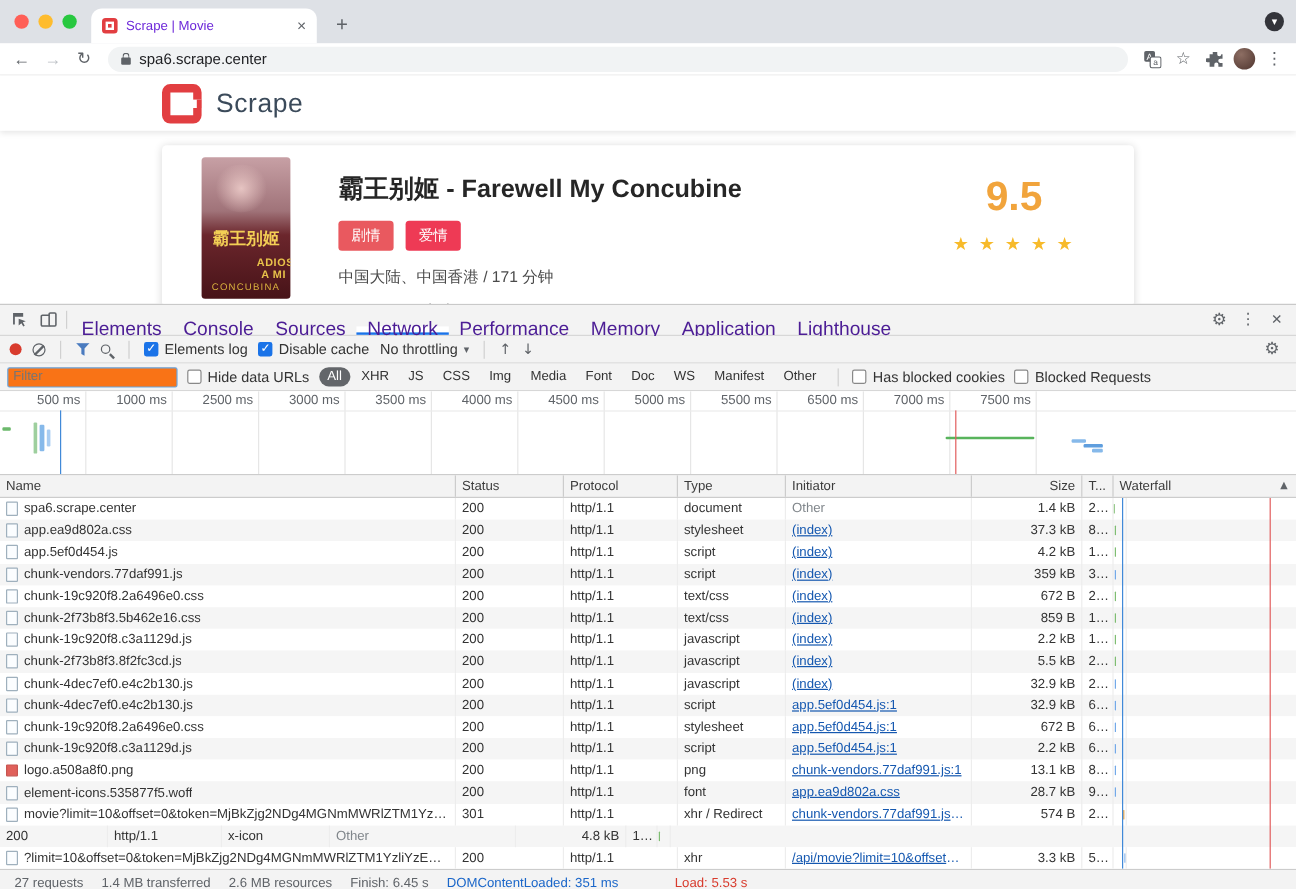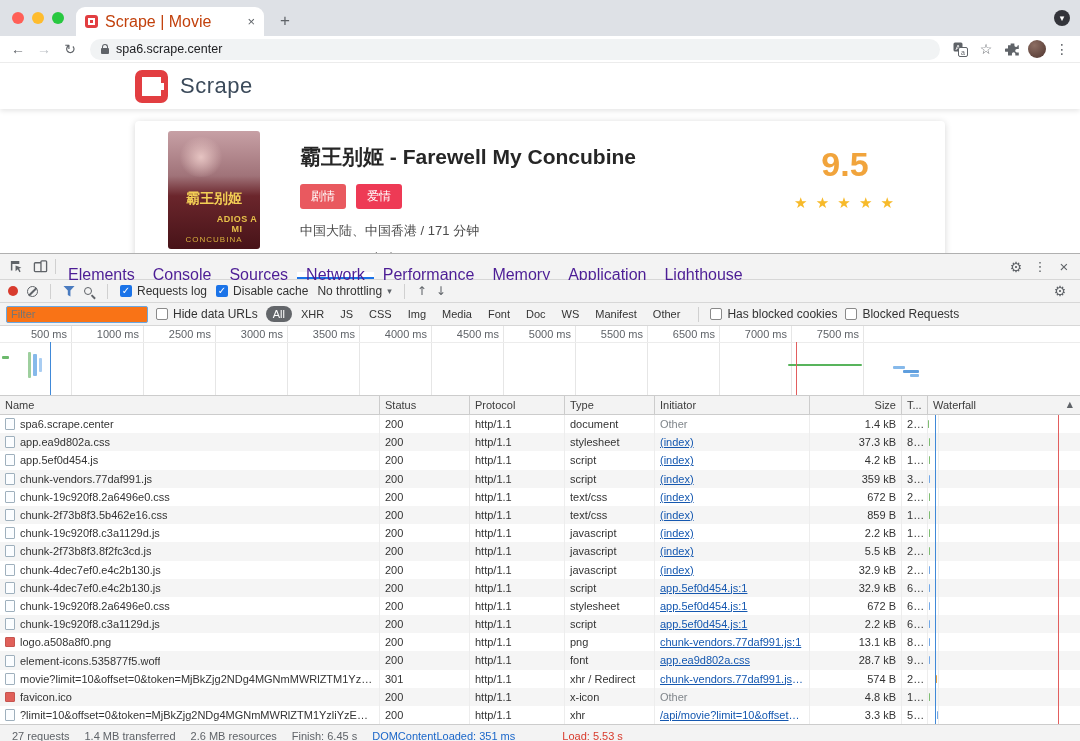--- a/index.html
+++ b/index.html
@@ -7,21 +7,21 @@
   .window { position:relative; width:1080px; height:741px; display:flex; flex-direction:column; }
 
   
   .titlebar { height:36px; background:#dee1e6; position:relative; display:flex; align-items:flex-end; flex:none; }
   .traffic { position:absolute; left:12px; top:12px; display:flex; gap:8px; }
   .light { width:12px; height:12px; border-radius:50%; }
   .light.red{background:#ff5f57}.light.yellow{background:#febc2e}.light.green{background:#28c840}
   .tab { margin-left:76px; width:188px; height:29px; background:#fff; border-radius:9px 9px 0 0; display:flex; align-items:center; padding:0 9px; gap:7px; }
   .favicon { width:13px; height:13px; background:#e23e41; border-radius:3px; position:relative; flex:none; }
   .favicon::before { content:""; position:absolute; inset:3px; border:2px solid #fff; }
-  .tab-title { font-size:16px; color:#c2410c; white-space:nowrap; overflow:hidden; flex:1; }
+  .tab-title { font-size:11px; color:#6d28d9; white-space:nowrap; overflow:hidden; flex:1; }
   .tab-close { color:#5f6368; font-size:13px; line-height:13px; }
   .newtab { width:26px; height:26px; margin:0 0 2px 8px; display:flex; align-items:center; justify-content:center; color:#5f6368; font-size:17px; }
   .tabsearch { position:absolute; right:10px; top:10px; width:16px; height:16px; border-radius:50%; background:#33343a; color:#fff; font-size:9px; display:flex; align-items:center; justify-content:center; }
 
   .urlbar { height:27px; background:#fff; display:flex; align-items:center; padding:0 8px; gap:6px; border-bottom:1px solid #ececec; flex:none; }
   .navbtn { width:20px; height:20px; display:flex; align-items:center; justify-content:center; color:#5f6368; font-size:14px; flex:none; }
   .navbtn.disabled { color:#bdc1c6; }
   .omnibox { flex:1; height:21px; background:#f1f3f4; border-radius:11px; display:flex; align-items:center; padding:0 11px; gap:7px; margin:0 4px; }
   .lock { width:8px; height:6px; background:#5f6368; border-radius:1px; position:relative; margin-top:3px; flex:none; }
   .lock::before { content:""; position:absolute; top:-4px; left:1px; width:4px; height:4px; border:1.5px solid #5f6368; border-bottom:none; border-radius:3px 3px 0 0; }
@@ -31,21 +31,21 @@
   
   .page { height:190px; background:#fff; position:relative; overflow:hidden; flex:none; }
   .site-header { height:46px; display:flex; align-items:center; padding-left:135px; gap:12px; box-shadow:0 2px 5px rgba(0,0,0,.10); position:relative; z-index:2; background:#fff; }
   .logo-mark { width:33px; height:33px; position:relative; flex:none; }
   .logo-mark .ring { position:absolute; inset:0; border:7px solid #e23e41; border-radius:7px; }
   .logo-mark .gap { position:absolute; right:0; top:13px; width:9px; height:7px; background:#fff; }
   .logo-mark .stub { position:absolute; right:0; top:13px; width:4px; height:7px; background:#e23e41; }
   .brand { font-size:22px; color:#3b4a5a; font-weight:500; letter-spacing:.5px; }
 
   .movie-card { position:absolute; left:135px; right:135px; top:58px; height:200px; background:#fff; border-radius:4px; box-shadow:0 1px 7px rgba(0,0,0,.16); padding:10px 25px 10px 33px; display:flex; z-index:1; }
-  .poster { width:92px; height:118px; border-radius:3px; overflow:hidden; position:relative; flex:none;
+  .poster { width:74px; height:118px; border-radius:3px; overflow:hidden; position:relative; flex:none;
     background:linear-gradient(180deg,#c7a0a5 0%,#a07379 38%,#6b262c 55%,#471318 100%); }
   .poster::before { content:""; position:absolute; top:6px; left:10px; width:46px; height:40px; border-radius:50%;
     background:radial-gradient(circle,#e6c4c2 0%,rgba(230,196,194,0) 70%); }
   .p-cn { position:absolute; top:50%; width:100%; text-align:center; color:#f3cf55; font-size:14px; font-weight:bold; }
   .p-sub1 { position:absolute; bottom:15px; width:100%; text-align:center; color:#e8c24a; font-size:9px; font-weight:bold; letter-spacing:.5px;padding-left:46px; }
   .p-sub2 { position:absolute; bottom:5px; width:100%; text-align:center; color:#d9b13e; font-size:8px; letter-spacing:1px; }
   .m-info { margin-left:40px; flex:1; padding-top:2px; }
   .m-title { font-size:21px; color:#262626; font-weight:bold; margin:10px 0 13px; }
   .tags { display:flex; gap:10px; margin-bottom:13px; }
   .tag { color:#fff; font-size:12px; padding:4px 11px; border-radius:3px; }
@@ -239,21 +239,21 @@
 
     <div class="dt-toolbar">
       <div class="rec"></div>
       <div class="icon-clear"></div>
       <div class="vsep"></div>
       <div class="icon-funnel"></div>
       <div class="icon-search"></div>
       <div class="vsep"></div>
       <div class="cb">
         <span class="box on">✓</span>
-        <span>Requests log</span>
+        <span>Elements log</span>
       </div>
       <div class="cb">
         <span class="box on">✓</span>
         <span>Disable cache</span>
       </div>
       <div class="select">
         <span>No throttling</span>
         <span class="caret">▾</span>
       </div>
       <div class="vsep"></div>
@@ -596,24 +596,20 @@
     <div class="cell c-type r-type">xhr / Redirect</div>
     <div class="cell c-init r-init link">chunk-vendors.77daf991.js:25</div>
     <div class="cell c-size r-size">574 B</div>
     <div class="cell c-time r-time">2...</div>
     <div class="cell c-wf">
               <span class="wfbar wf-o" style="left: 80%; width: 3%;"></span>
             </div>
   </div>
 
   <div class="nrow">
-    <div class="cell c-name">
-              <span class="ficon img"></span>
-              <span class="r-name">favicon.ico</span>
-            </div>
     <div class="cell c-status r-status">200</div>
     <div class="cell c-proto r-proto">http/1.1</div>
     <div class="cell c-type r-type">x-icon</div>
     <div class="cell c-init r-init plain">Other</div>
     <div class="cell c-size r-size">4.8 kB</div>
     <div class="cell c-time r-time">1...</div>
     <div class="cell c-wf">
               <span class="wfbar wf-g" style="left: 10%; width: 2%;"></span>
             </div>
   </div>

